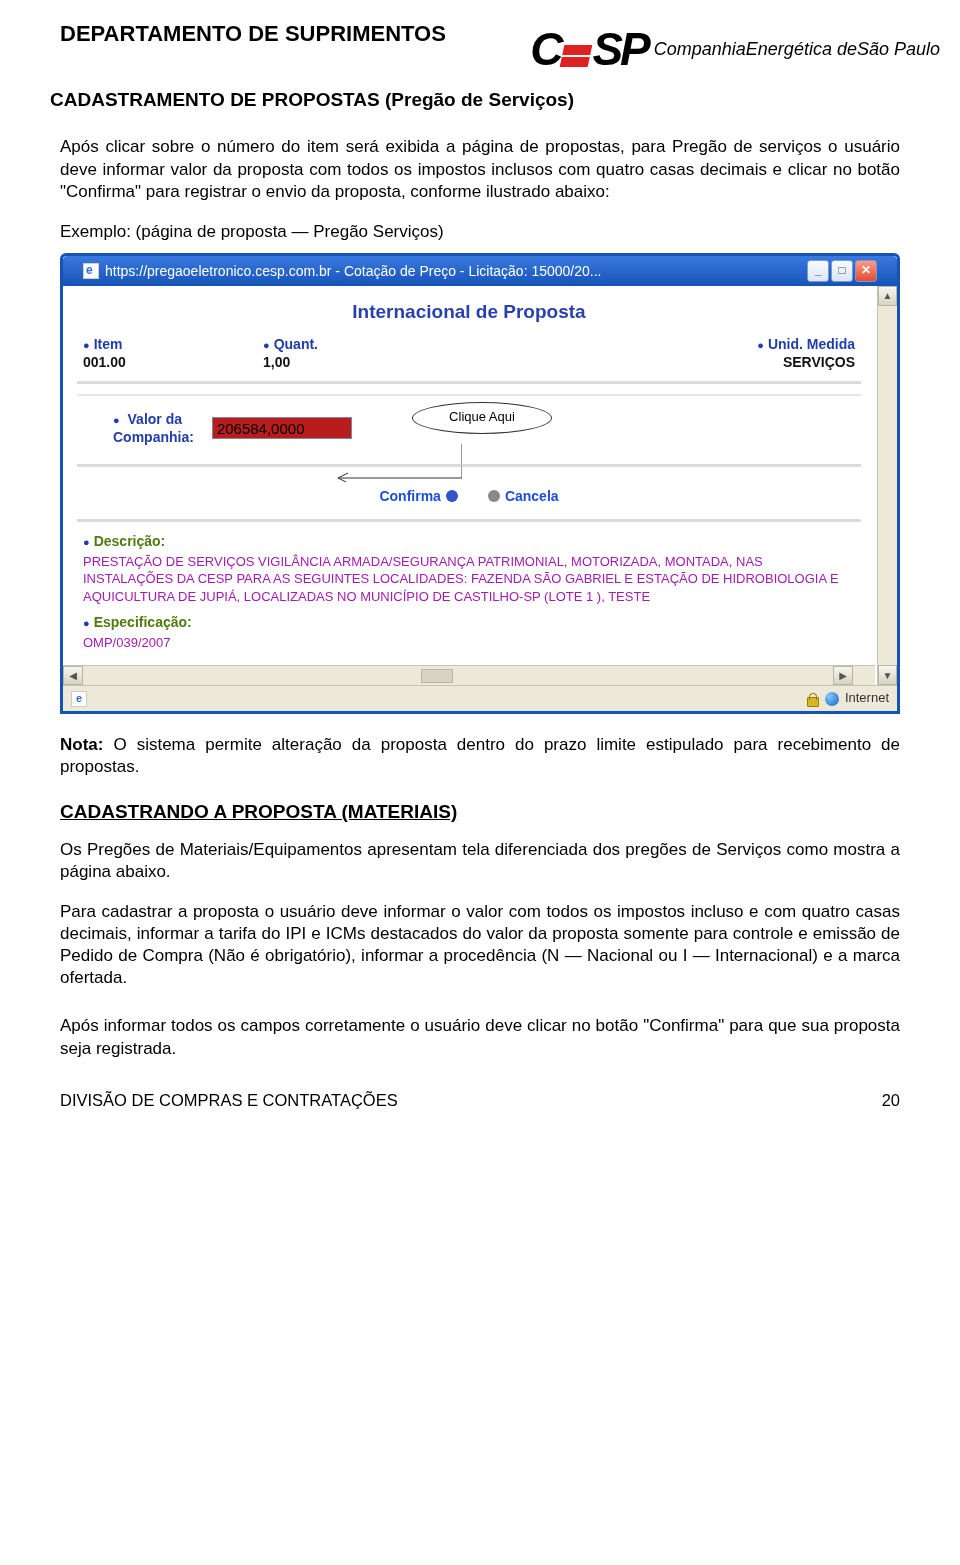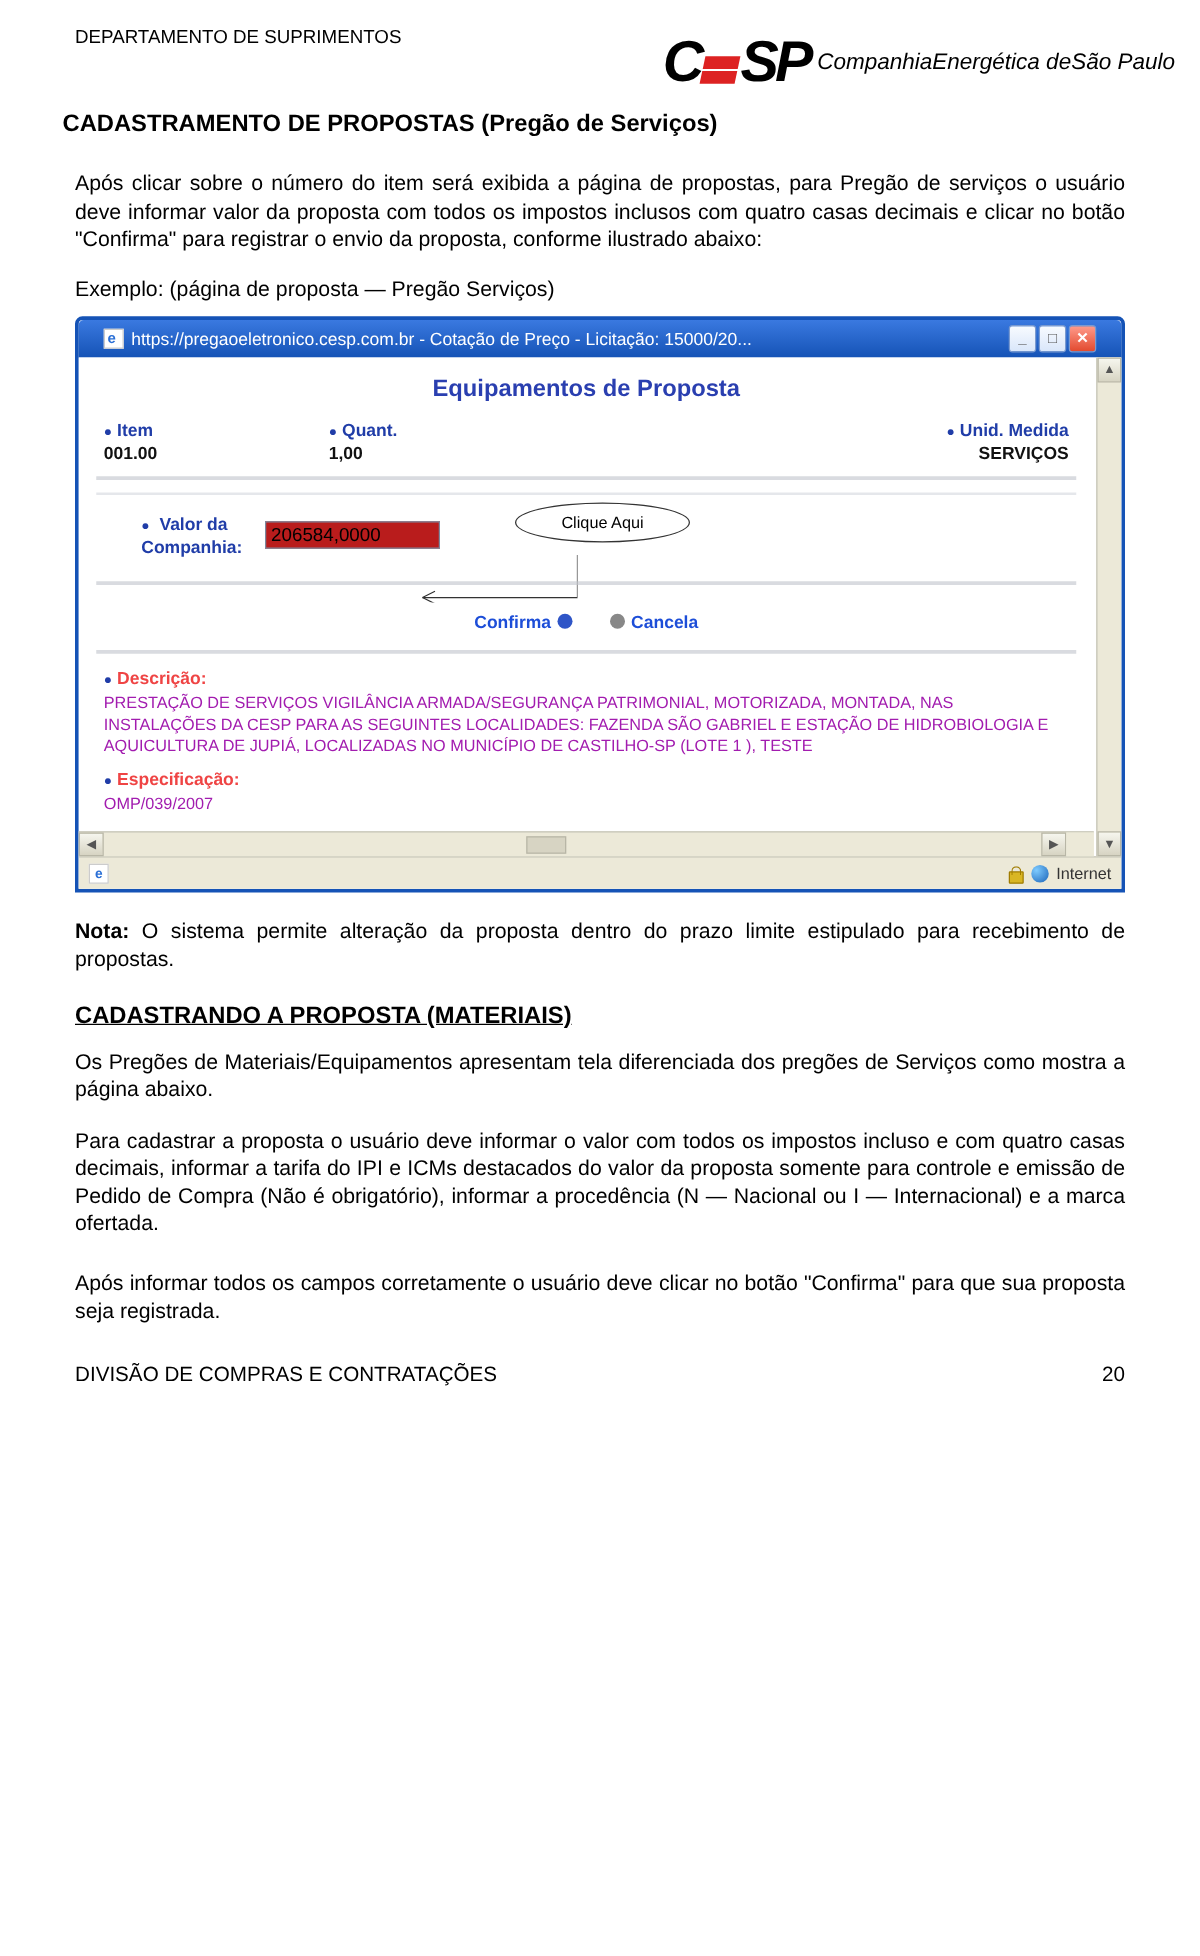--- a/index.html
+++ b/index.html
@@ -11,21 +11,21 @@
     padding: 20px 60px 30px 60px;
     font-size: 17px;
     line-height: 1.3;
   }
   .header-row {
     display: flex;
     justify-content: space-between;
     align-items: flex-start;
     margin-bottom: 8px;
   }
-  .dept { font-size: 15px; }
+  .dept { font-size: 22px; font-weight: bold; }
   .doc-title { font-size: 19px; font-weight: bold; margin-bottom: 24px; margin-left:-10px; }
   .logo-wrap {
     display: flex;
     align-items: center;
     gap: 6px;
     margin-right: -40px;
   }
   .logo-mark {
     font-family: Arial Black, Arial, sans-serif;
     font-weight: 900;
@@ -132,21 +132,21 @@
     pointer-events:none;
   }
   .btnrow {
     display:flex; justify-content:center; gap:30px; margin:20px 0 14px;
     font-size:14px;
   }
   .linkbtn { color:#1d4ed8; font-weight:bold; display:flex; align-items:center; gap:5px; cursor:pointer;}
   .linkbtn .dot{ width:12px;height:12px;border-radius:50%; background:#2f55c7; display:inline-block;}
   .linkbtn.cancel .dot{ background:#888;}
   .desc-block { padding:0 6px 8px 6px;}
-  .desc-block .head { color:#ef4444; font-weight:bold; font-size:14px;}
+  .desc-block .head { color:#4d7c0f; font-weight:bold; font-size:14px;}
   .desc-block .txt { font-size:13px; color:#a21caf; line-height:1.35; margin-top:2px;}
   .hscroll {
     height:20px; background:#ece9d8; border-top:1px solid #c3c3b6;
     display:flex;
   }
   .hscroll .harrow { width:20px; background:linear-gradient(#f6f6ee,#d7d4c3); border:1px solid #b8b6a6; display:flex; align-items:center; justify-content:center; font-size:10px; color:#555;}
   .hscroll .htrack { flex:1; position:relative;}
   .hscroll .htrack::after{content:""; position:absolute; left:45%; top:3px; width:30px; height:12px; background:#d7d4c3; border:1px solid #b8b6a6;}
   .hscroll .corner { width:22px; background:#ece9d8;}
   .statusbar {
@@ -201,21 +201,21 @@
 
   <div class="client">
     <div class="scrollarea">
       <div class="vscroll">
         <div class="arrow">▲</div>
         <div class="track"></div>
         <div class="arrow">▼</div>
       </div>
 
       <div class="pane">
-        <div class="panel-title">Equipamentos de Proposta</div>
+        <div class="panel-title">Internacional de Proposta</div>
 
         <div class="cols">
           <div>
             <div class="lbl bullet">Item</div>
             <div class="val">001.00</div>
           </div>
           <div>
             <div class="lbl bullet">Quant.</div>
             <div class="val">1,00</div>
           </div>

